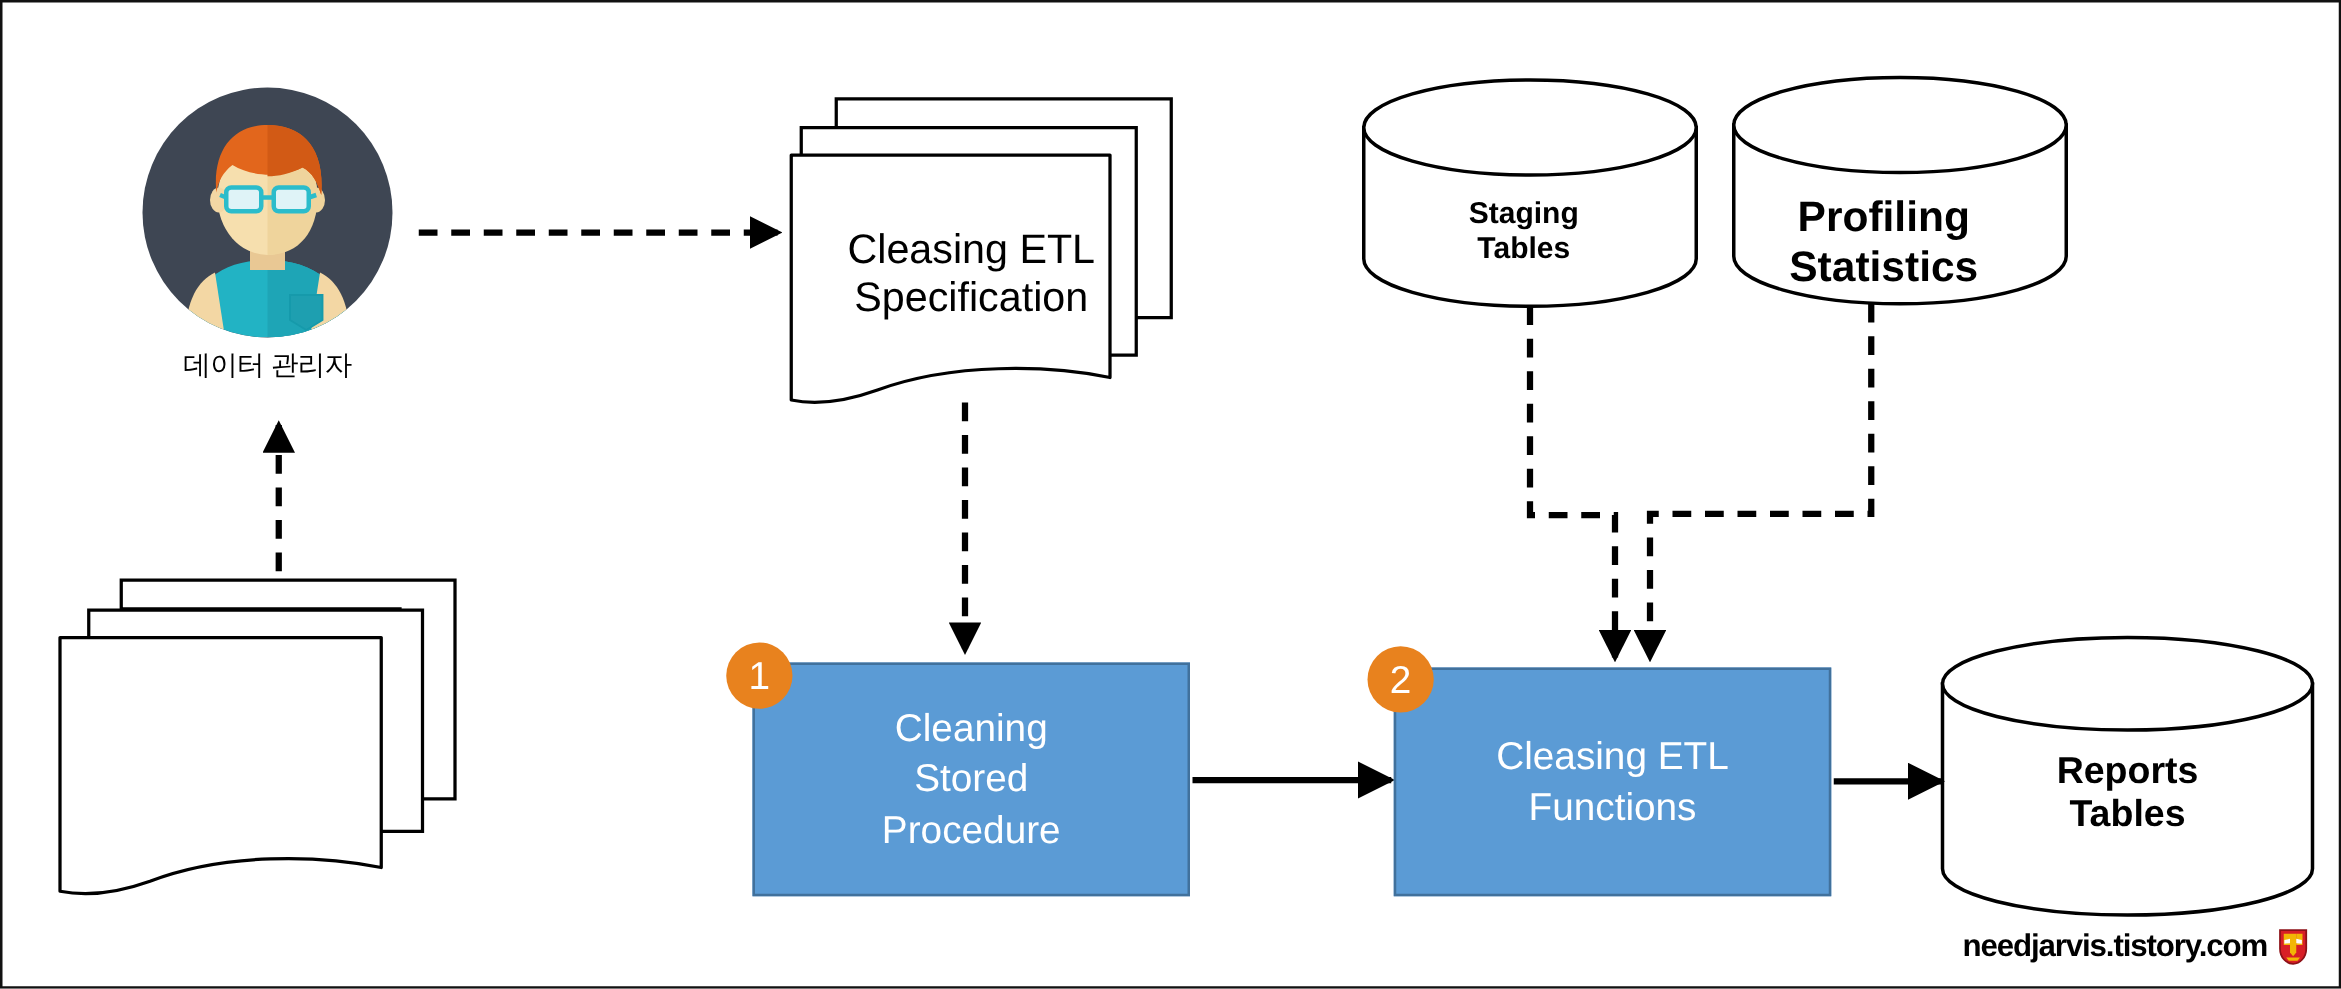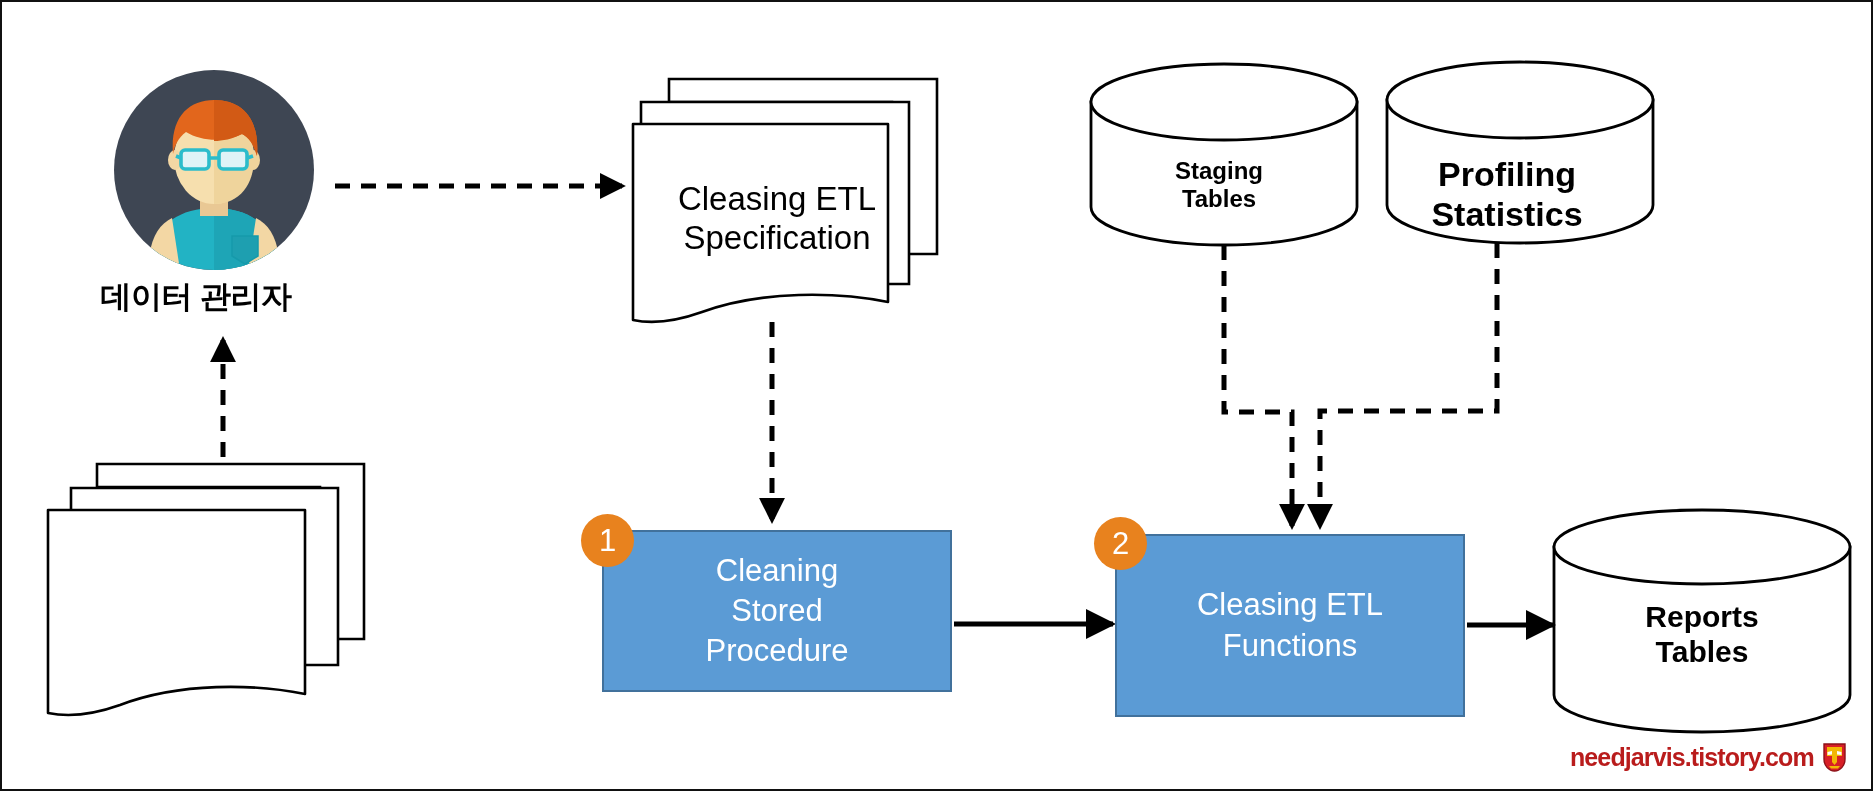--- a/index.html
+++ b/index.html
@@ -44,25 +44,25 @@
   }
   #avatar-circle {
     position: absolute;
     inset: 0;
     border-radius: 50%;
     background: #3e4653;
     overflow: hidden;
   }
   #person-label {
     position: absolute;
-    left: 64px;
+    left: 82px;
     top: 277px;
     width: 260px;
-    font-size: 31px;
-    font-weight: 700;
+    font-size: 22px;
+    font-weight: 400;
     letter-spacing: -0.5px;
   }
   
   #spec-text {
     left: 640px;
     top: 178px;
     width: 270px;
     font-size: 33px;
     font-weight: 400;
   }
@@ -109,21 +109,21 @@
     color: #ffffff;
     font-size: 31px;
     line-height: 1.3;
     text-align: center;
     white-space: pre-line;
   }
   #box-cleaning-sp {
     left: 600px;
     top: 528px;
     width: 350px;
-    height: 162px;
+    height: 187px;
   }
   #box-etl-fn {
     left: 1113px;
     top: 532px;
     width: 350px;
     height: 183px;
   }
   .step-badge {
     position: absolute;
     width: 53px;
@@ -144,21 +144,21 @@
     position: absolute;
     left: 1568px;
     top: 740px;
     display: flex;
     align-items: center;
     gap: 7px;
   }
   #watermark-text {
     font-size: 25px;
     font-weight: 700;
-    color: #b91c1c;
+    color: #000000;
     letter-spacing: -0.9px;
     -webkit-text-stroke: 2.5px #ffffff;
     paint-order: stroke fill;
     text-shadow:
       -1px -1px 0 #fff, 1px -1px 0 #fff,
       -1px 1px 0 #fff, 1px 1px 0 #fff;
   }
 </style>
 </head>
 <body>

